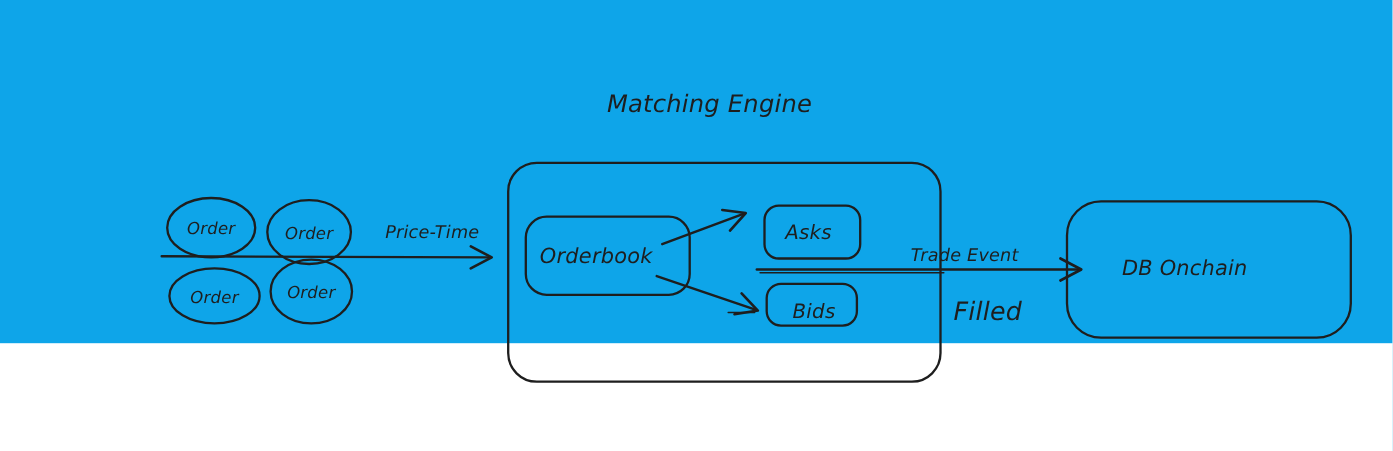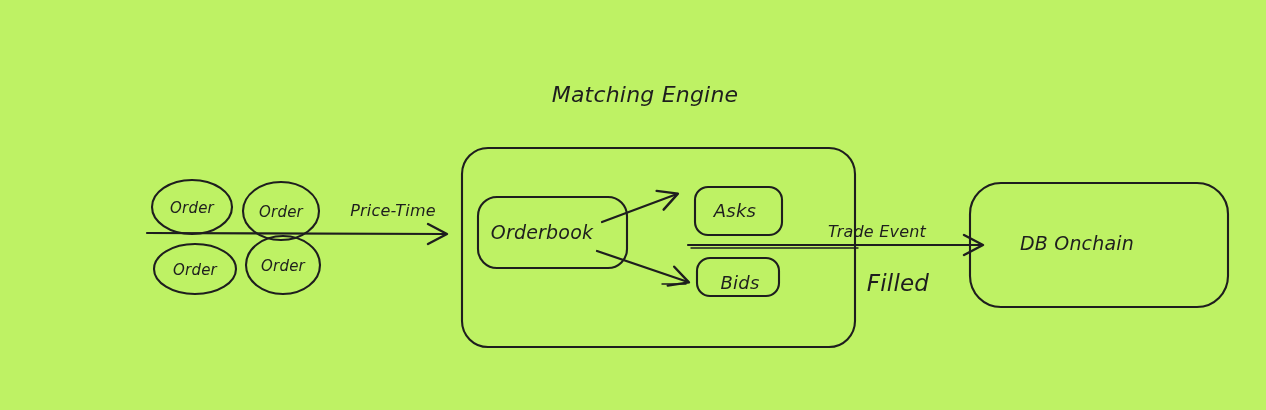--- a/index.html
+++ b/index.html
@@ -6,22 +6,22 @@
     margin: 0;
     padding: 0;
     background: #ffffff;
     width: 1266px;
     height: 410px;
     overflow: hidden;
   }
   .canvas {
     position: relative;
     width: 1266px;
-    height: 410px;
-    background: #bef264;
+    height: 312px;
+    background: #0ea5e9;
     text-align: center;
   }
   svg { display: block; }
   .shape {
     fill: none;
     stroke: #1e1e1e;
     stroke-width: 2.1;
     stroke-linecap: round;
     stroke-linejoin: round;
   }

